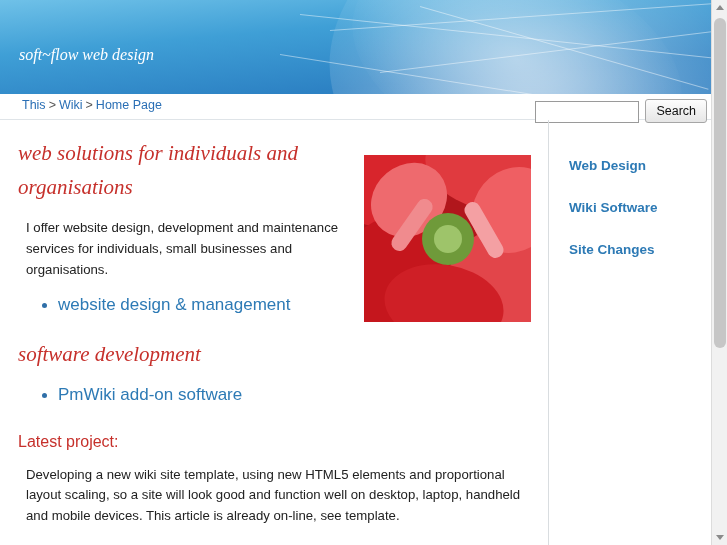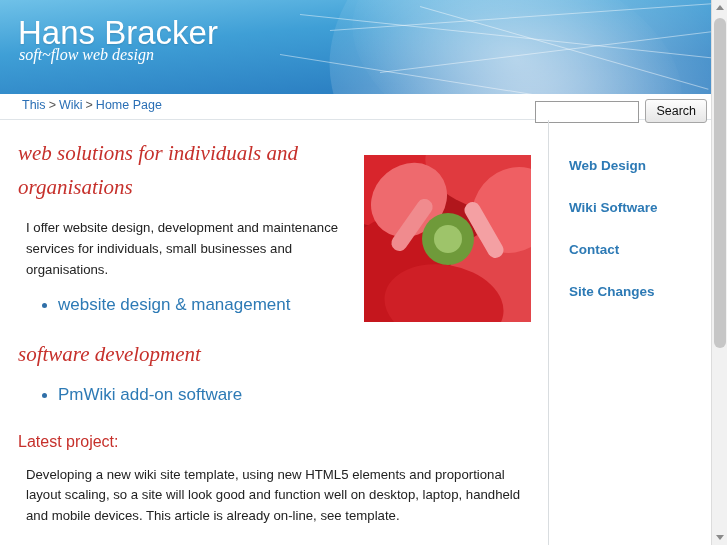--- a/index.html
+++ b/index.html
@@ -250,21 +250,20 @@
 <div id="page">
 
   <div class="header">
     <div class="swoosh"></div>
     <div class="swoosh2"></div>
     <div class="streak" style="left:300px; top:14px; width:420px; transform:rotate(6deg);"></div>
     <div class="streak" style="left:330px; top:30px; width:390px; transform:rotate(-4deg);"></div>
     <div class="streak" style="left:280px; top:54px; width:440px; transform:rotate(9deg);"></div>
     <div class="streak" style="left:380px; top:72px; width:340px; transform:rotate(-7deg);"></div>
     <div class="streak" style="left:420px; top:6px; width:300px; transform:rotate(16deg);"></div>
-    <div class="site-title">Hans Bracker</div>
     <div class="site-tagline">soft~flow web design</div>
   </div>
 
   <div class="crumb-bar">
     <div class="crumb">
       <a href="#">This</a><span class="sep">&gt;</span><a href="#">Wiki</a><span class="sep">&gt;</span><a href="#">Home Page</a>
     </div>
   </div>
 
   <div class="search-wrap">
@@ -304,21 +303,20 @@
       <div class="petal" style="left:5px; top:10px; width:80px; height:70px; background:#ee6a6e; transform:rotate(-40deg);"></div>
       <div class="petal" style="left:58px; top:58px; width:52px; height:52px; background:#6f9a3a;"></div>
       <div class="petal" style="left:70px; top:70px; width:28px; height:28px; background:#9ec46a;"></div>
       <div class="petal" style="left:40px; top:40px; width:16px; height:60px; background:#f08b8e; transform:rotate(35deg); border-radius:8px;"></div>
       <div class="petal" style="left:112px; top:44px; width:16px; height:62px; background:#f4a0a3; transform:rotate(-30deg); border-radius:8px;"></div>
     </div>
 
     <div class="sidebar">
       <a class="side-link" href="#">Web Design</a>
       <a class="side-link" href="#">Wiki Software</a>
-      <a class="side-link" href="#">Contact</a>
       <a class="side-link" href="#">Site Changes</a>
     </div>
 
   </div>
 
   <div class="scrollbar">
     <div class="sb-arrow up">
         <i></i>
       </div>
     <div class="sb-thumb"></div>

